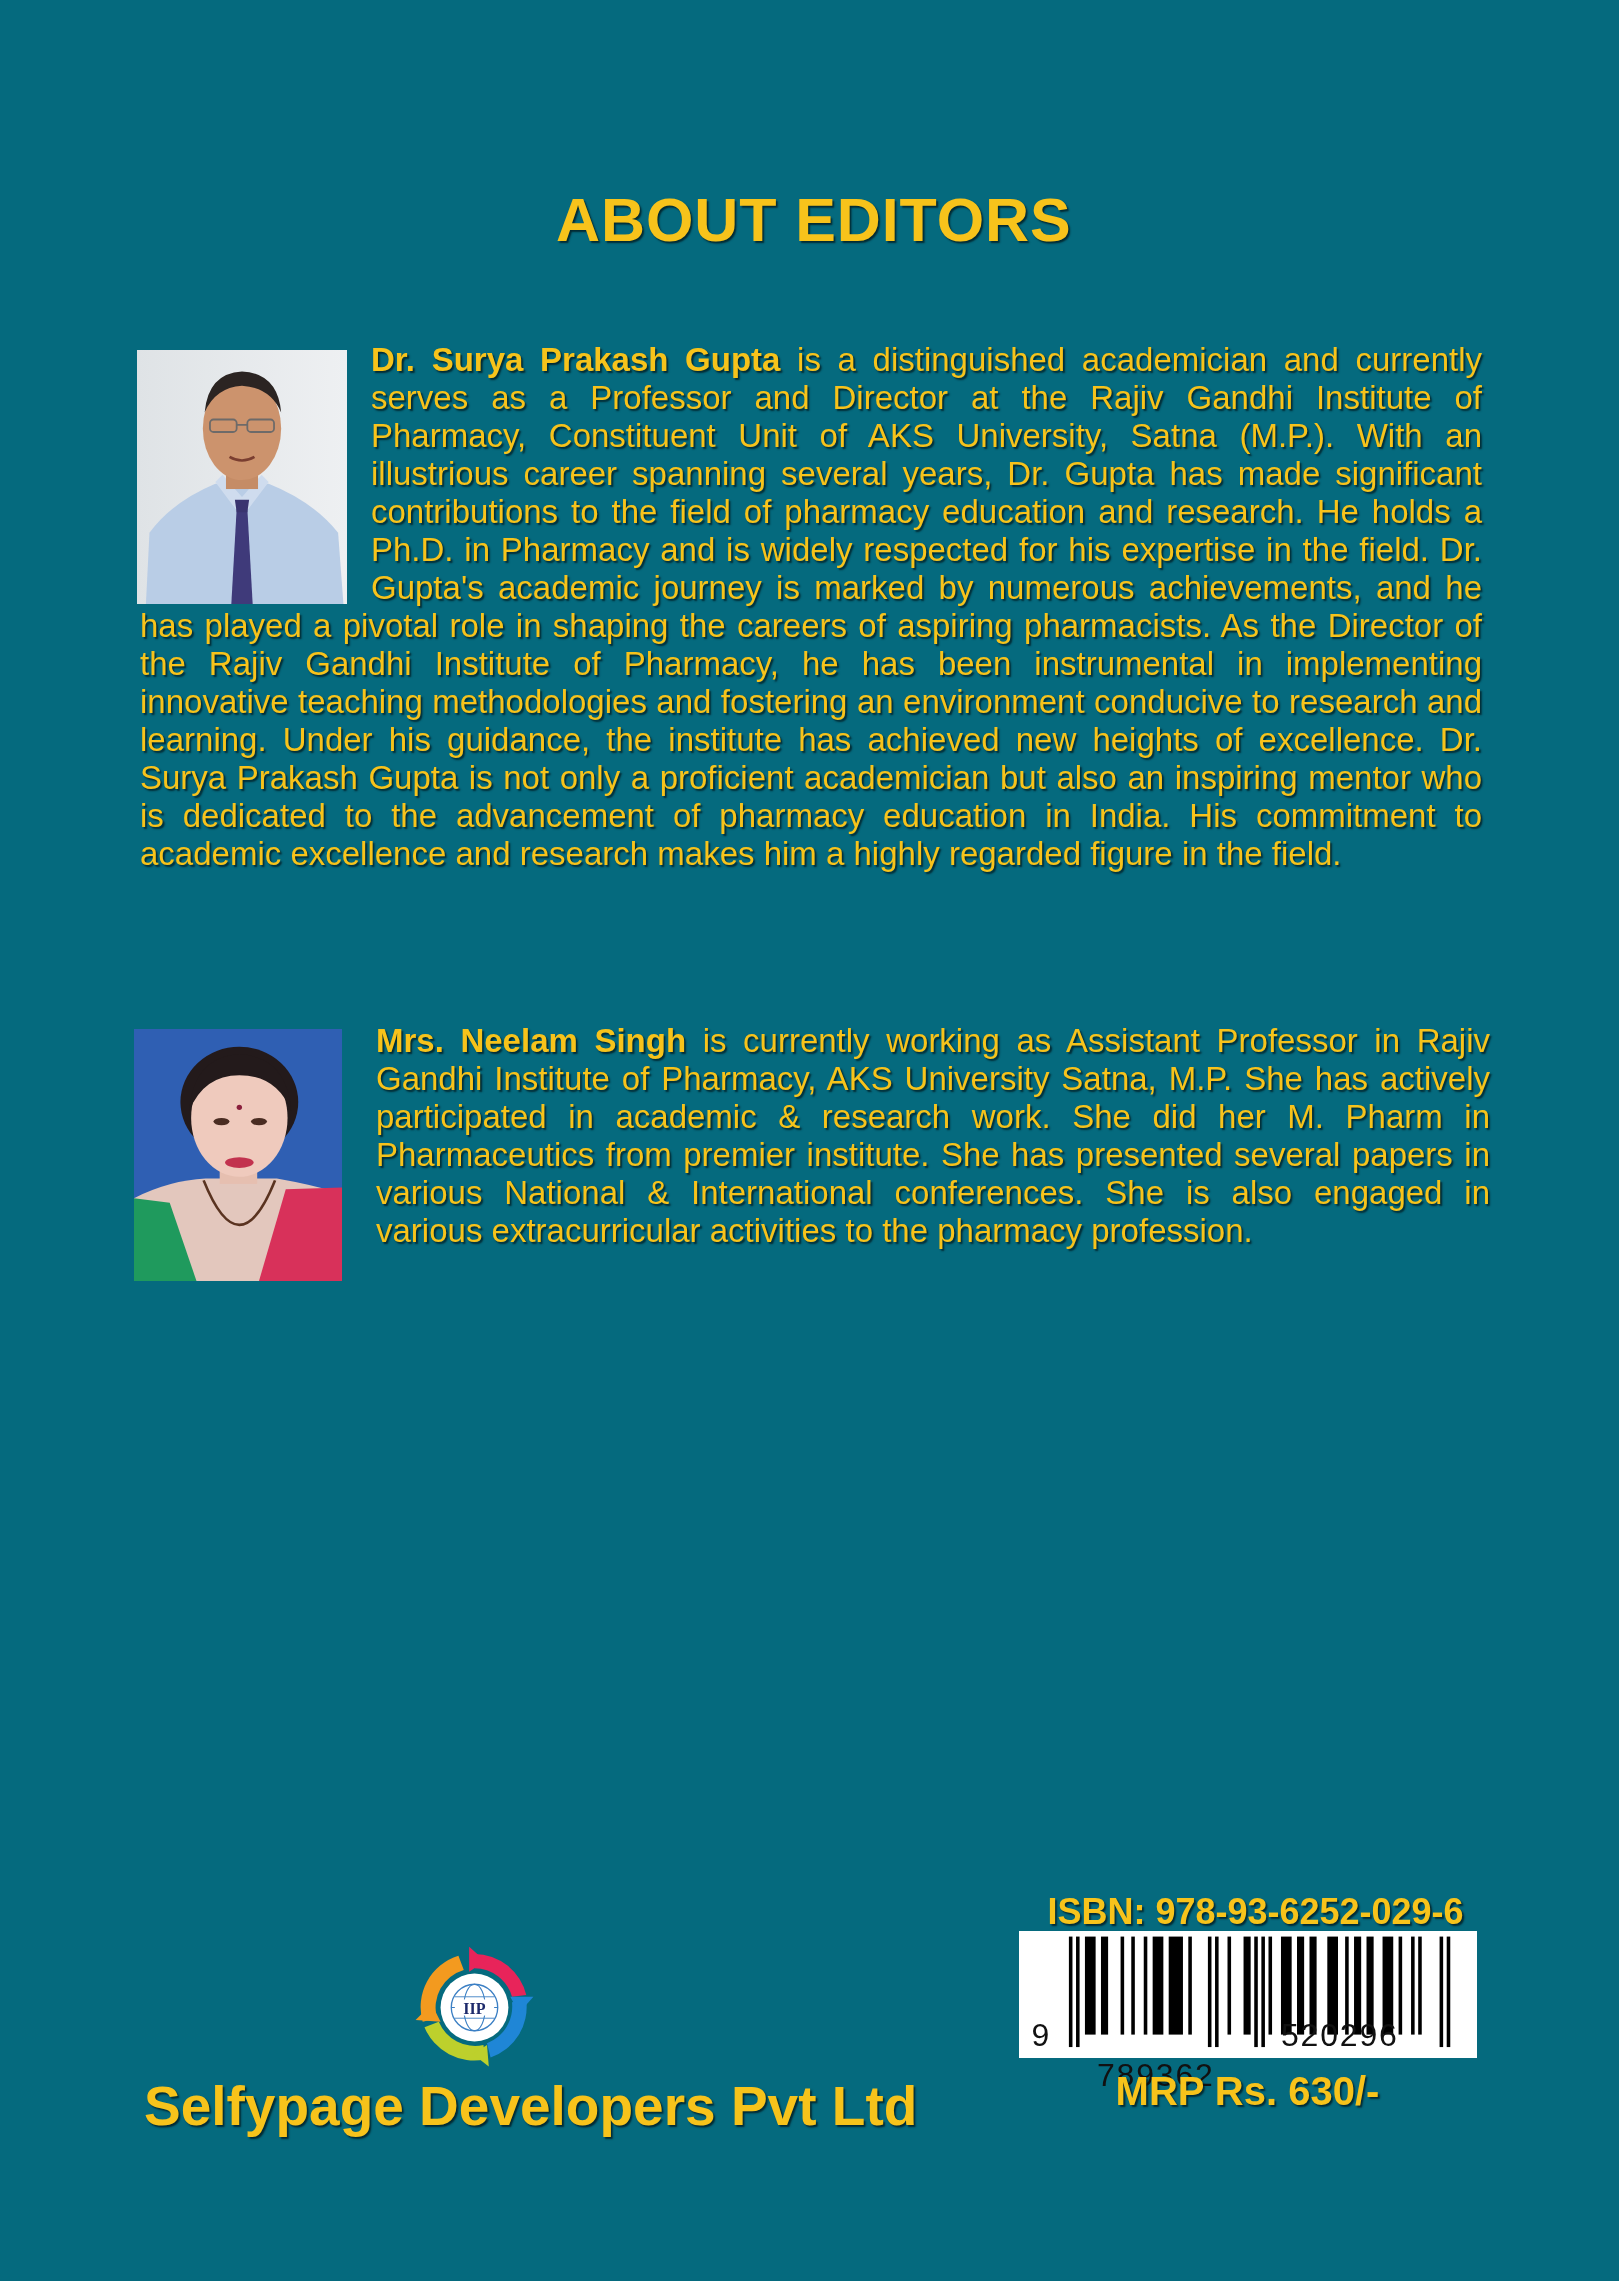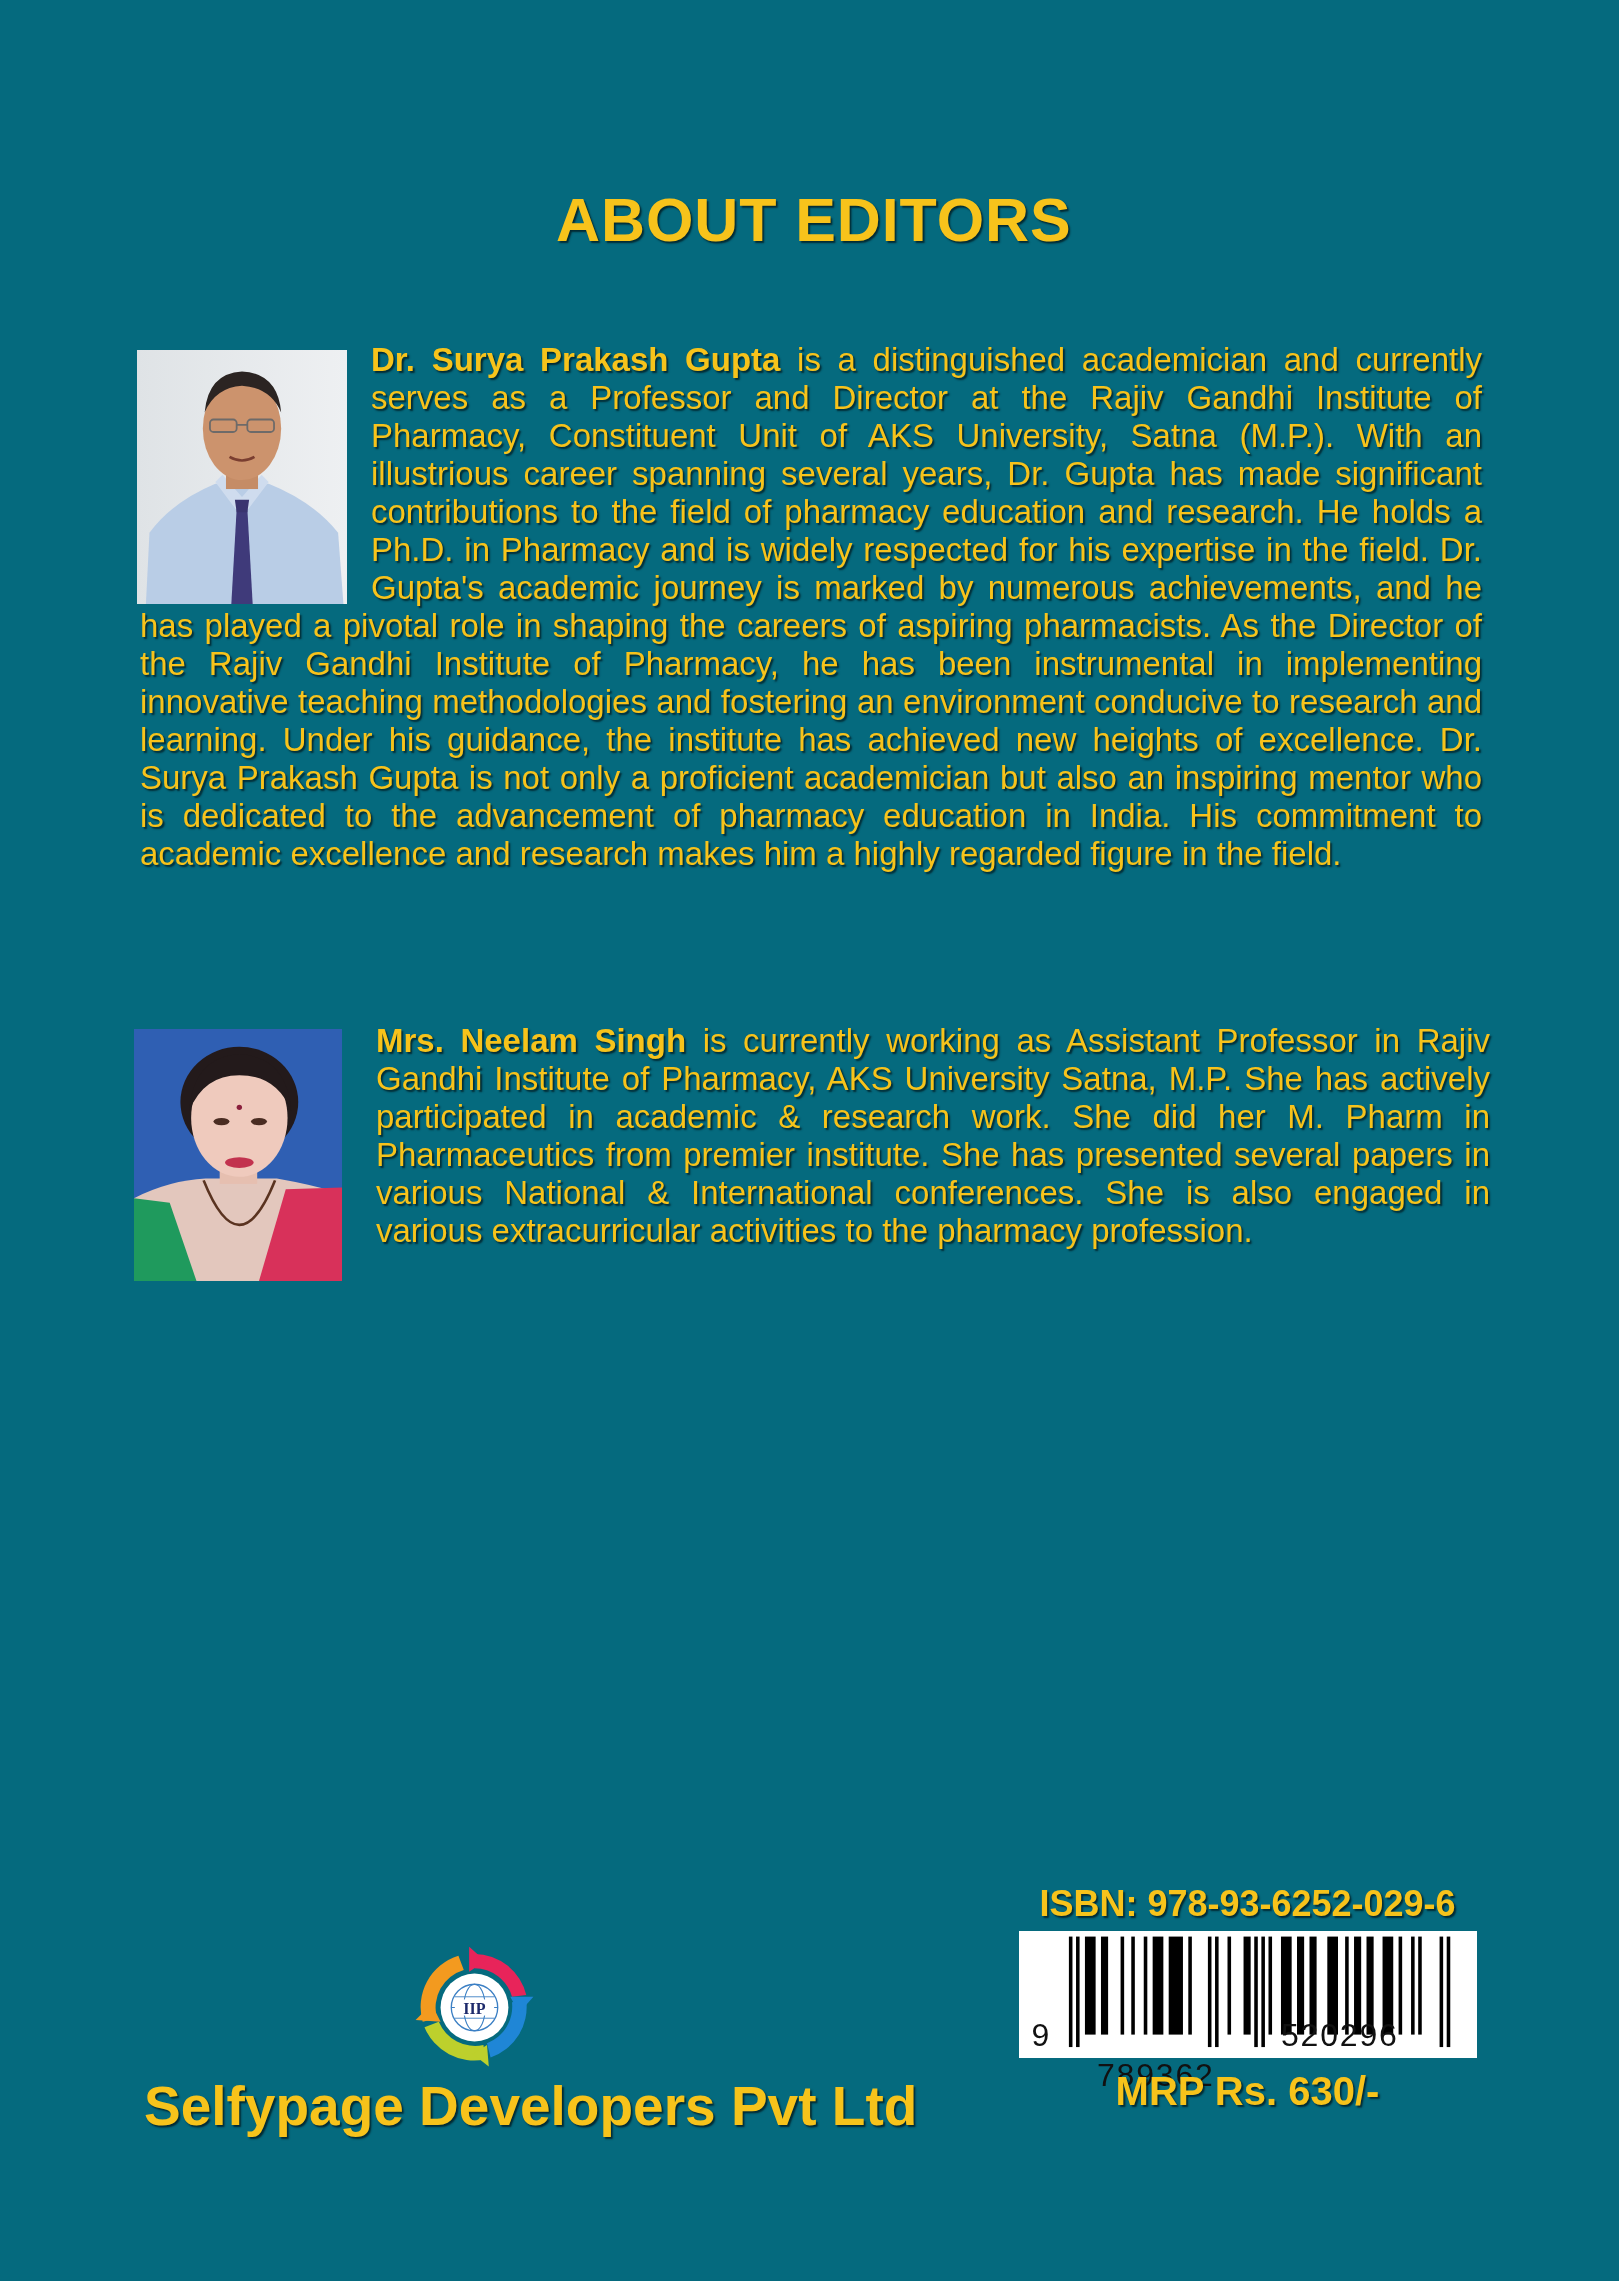--- a/index.html
+++ b/index.html
@@ -86,21 +86,21 @@
 
     .isbn {
       position: absolute;
       left: 1016px;
       top: 1883px;
       width: 463px;
       text-align: center;
       font-size: 36px;
       font-weight: bold;
       white-space: nowrap;
-      margin: 0;
+      margin: 8px;
     }
     .barcode {
       position: absolute;
       left: 1019px;
       top: 1931px;
       width: 458px;
       height: 127px;
       background: #ffffff;
     }
     .barcode svg { display: block; }

